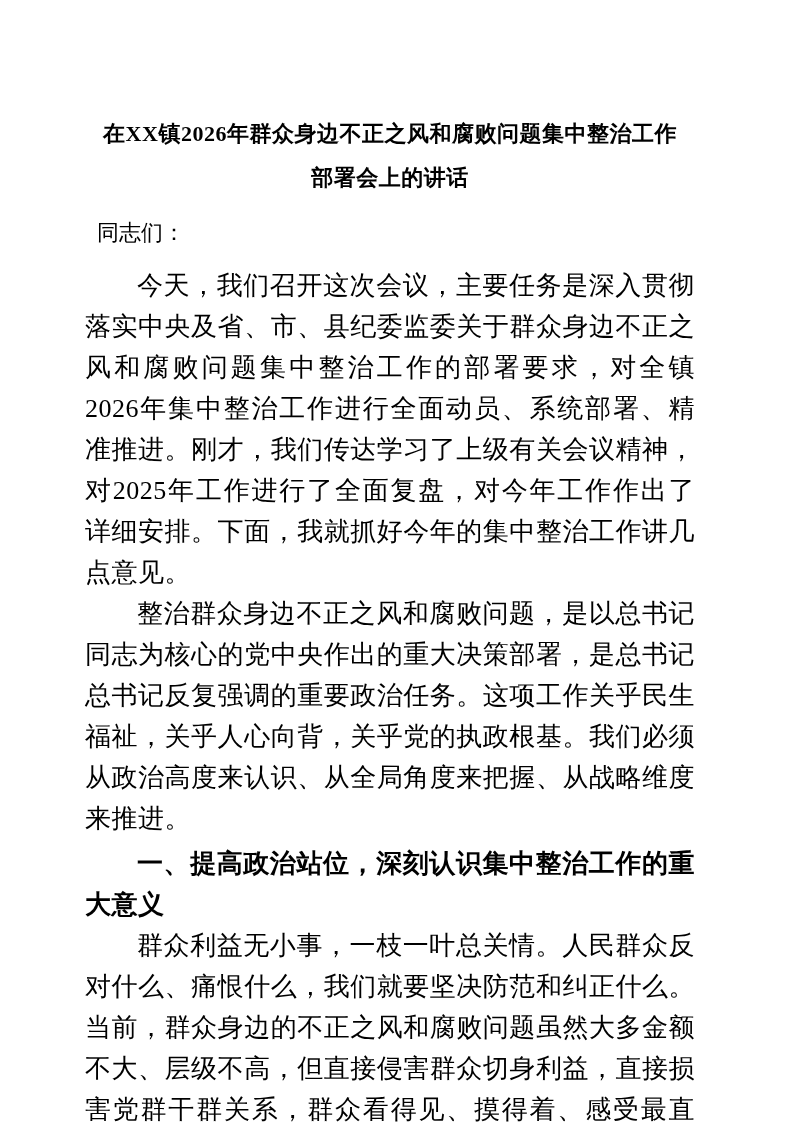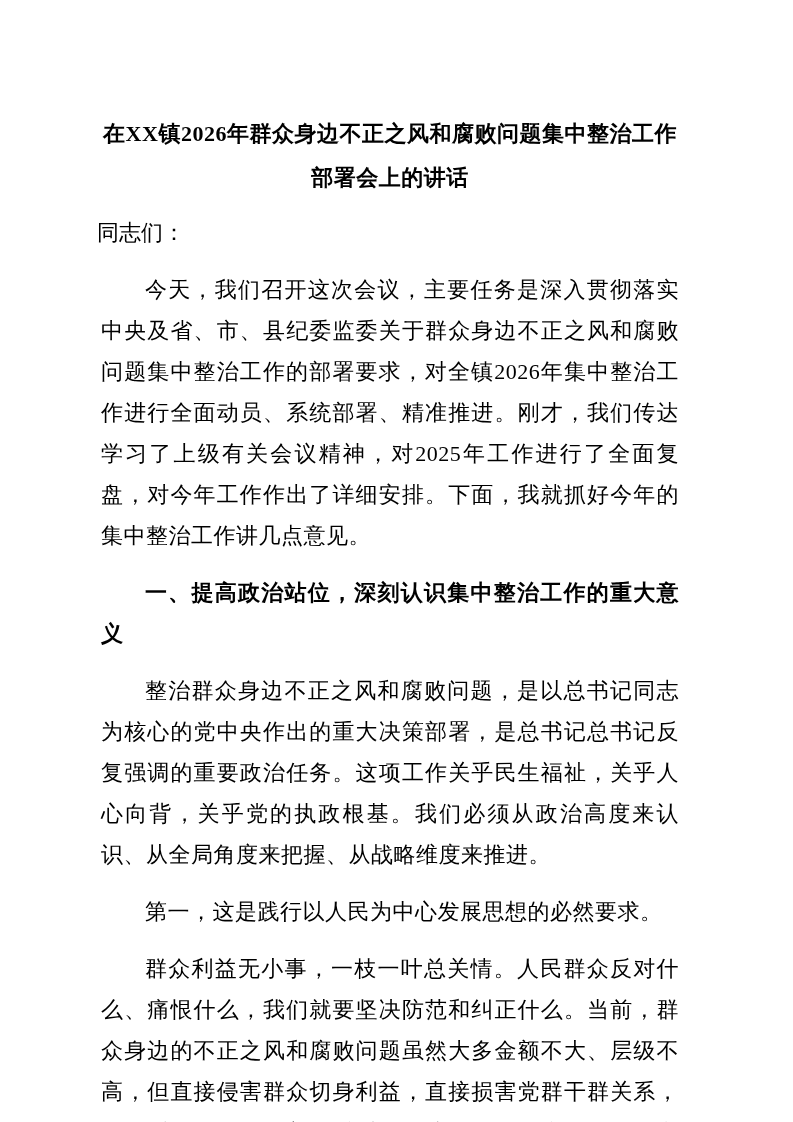--- a/index.html
+++ b/index.html
@@ -31,41 +31,40 @@
     width: 582px;
     letter-spacing: 0.5px;
   }
   .salutation {
     font-size: 22px;
     line-height: 41px;
     margin: 12px;
     text-indent: 0;
   }
   .para {
-    font-size: 22px;
+    font-size: 26px;
     line-height: 41px;
-    margin: 16px;
+    margin: 0;
     text-indent: 2em;
     text-align: justify;
     letter-spacing: 0.5px;
   }
   .section-heading {
     font-weight: bold;
     margin-top: 4px;
   }
   .point-lead {
     margin-top: 6px;
   }
 </style>
 </head>
 <body>
 
 <div class="page">
   <div class="content">
     <h1 class="doc-title">在XX镇2026年群众身边不正之风和腐败问题集中整治工作部署会上的讲话</h1>
     <p class="salutation">同志们：</p>
     <p class="para">今天，我们召开这次会议，主要任务是深入贯彻落实中央及省、市、县纪委监委关于群众身边不正之风和腐败问题集中整治工作的部署要求，对全镇2026年集中整治工作进行全面动员、系统部署、精准推进。刚才，我们传达学习了上级有关会议精神，对2025年工作进行了全面复盘，对今年工作作出了详细安排。下面，我就抓好今年的集中整治工作讲几点意见。</p>
+    <p class="para">整治群众身边不正之风和腐败问题，是以总书记同志为核心的党中央作出的重大决策部署，是总书记总书记反复强调的重要政治任务。这项工作关乎民生福祉，关乎人心向背，关乎党的执政根基。我们必须从政治高度来认识、从全局角度来把握、从战略维度来推进。</p>
     <p class="para section-heading">一、提高政治站位，深刻认识集中整治工作的重大意义</p>
-    <p class="para">整治群众身边不正之风和腐败问题，是以总书记同志为核心的党中央作出的重大决策部署，是总书记总书记反复强调的重要政治任务。这项工作关乎民生福祉，关乎人心向背，关乎党的执政根基。我们必须从政治高度来认识、从全局角度来把握、从战略维度来推进。</p>
-    <p class="para point-lead">第一，这是践行以人民为中心发展思想的必然要求。</p>
     <p class="para">群众利益无小事，一枝一叶总关情。人民群众反对什么、痛恨什么，我们就要坚决防范和纠正什么。当前，群众身边的不正之风和腐败问题虽然大多金额不大、层级不高，但直接侵害群众切身利益，直接损害党群干群关系，群众看得见、摸得着、感受最直接、最深恶痛绝。如果我们对这些问题视而不见、听之任之，整治群众身边不正之风和腐败问题，严重影响党和政</p>
   </div>
 </div>
 
 </body></html>

